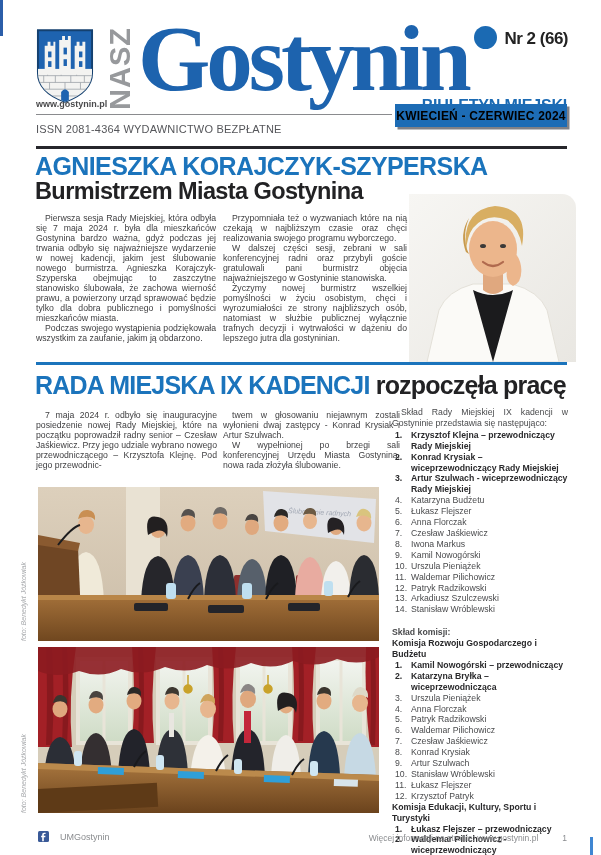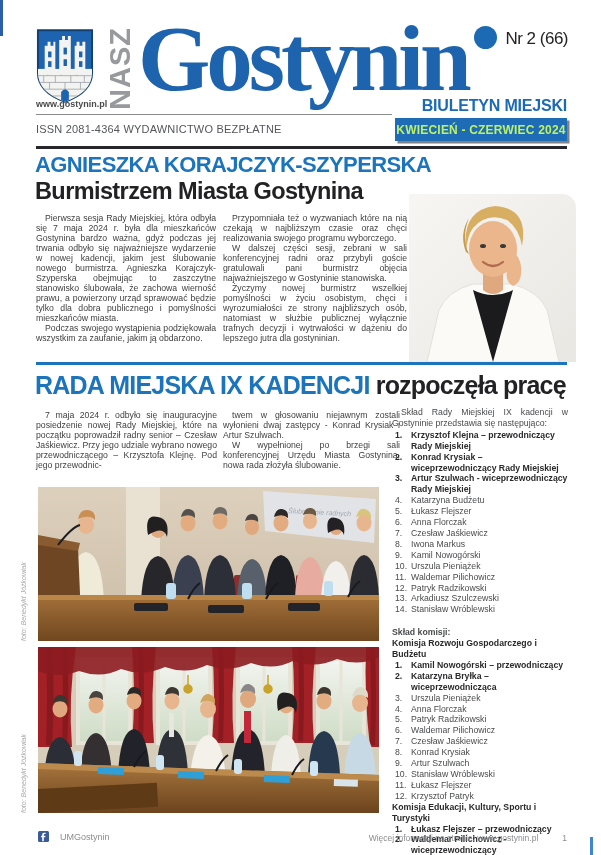--- a/index.html
+++ b/index.html
@@ -14,31 +14,31 @@
   
   .crest{left:36px;top:27px;width:58px;height:78px;}
   .site-url{left:36px;top:99px;font-size:9px;font-weight:bold;color:#4a4a4c;}
   .rule-thin{left:36px;top:114px;width:356px;height:1px;background:#8a8b8e;}
   .nasz{left:98px;top:28px;width:44px;height:80px;display:flex;align-items:center;justify-content:center;}
   .nasz span{writing-mode:vertical-rl;transform:rotate(180deg);font-size:29px;font-weight:bold;
              color:#97999c;letter-spacing:1px;}
   .logo{left:138px;top:12px;width:432px;font-family:"Liberation Serif","DejaVu Serif",serif;
         font-weight:bold;font-size:93px;line-height:1;color:#1d63ae;letter-spacing:-4px;}
   .logo-dot{left:474px;top:26px;width:23px;height:23px;border-radius:50%;background:#1b6ab3;}
-  .issue-no{left:502px;top:29px;width:66px;text-align:right;font-size:17px;font-weight:normal;color:#232323;letter-spacing:-0.5px;}
+  .issue-no{left:502px;top:29px;width:66px;text-align:right;font-size:17px;font-weight:bold;color:#232323;letter-spacing:-0.5px;}
   .subtitle{left:330px;top:97px;width:237px;text-align:right;font-size:16px;font-weight:bold;
             color:#1b6ab3;letter-spacing:-0.2px;}
   .issn{left:36px;top:123px;font-size:11px;color:#55565a;letter-spacing:0.2px;}
-  .date-badge{left:395px;top:118px;width:172px;height:23px;background:#1d6cb5;color:#bef264;
+  .date-badge{left:395px;top:104px;width:172px;height:23px;background:#1d6cb5;color:#000000;
               display:flex;align-items:center;justify-content:center;font-size:12px;font-weight:bold;
               letter-spacing:0.2px;box-shadow:2.5px 2.5px 0 rgba(98,98,104,.8);}
   .rule-dark{left:36px;top:146px;width:531px;height:3px;background:#26262b;}
 
   
-  .a1-title1{left:35px;top:152px;font-size:22px;font-weight:800;color:#1b74bc;letter-spacing:-0.6px;}
+  .a1-title1{left:35px;top:152px;font-size:25px;font-weight:800;color:#1b74bc;letter-spacing:-0.6px;}
   .a1-title2{left:35px;top:178px;font-size:23.5px;font-weight:800;color:#222224;letter-spacing:-0.6px;}
   .bodytxt{font-size:8.7px;line-height:10px;text-align:justify;color:#414143;}
   .bodytxt p{margin:0;text-indent:9px;}
   .a1-col1{left:36px;top:213px;width:180px;}
   .a1-col2{left:223px;top:213px;width:184px;}
   .portrait{left:409px;top:194px;width:167px;height:168px;border-radius:0 14px 0 0;overflow:hidden;}
   .rule-blue{left:36px;top:362px;width:531px;height:2.5px;background:#1b74bc;}
 
   
   .a2-title{left:35px;top:371px;font-size:25px;font-weight:800;letter-spacing:-0.8px;white-space:nowrap;}

